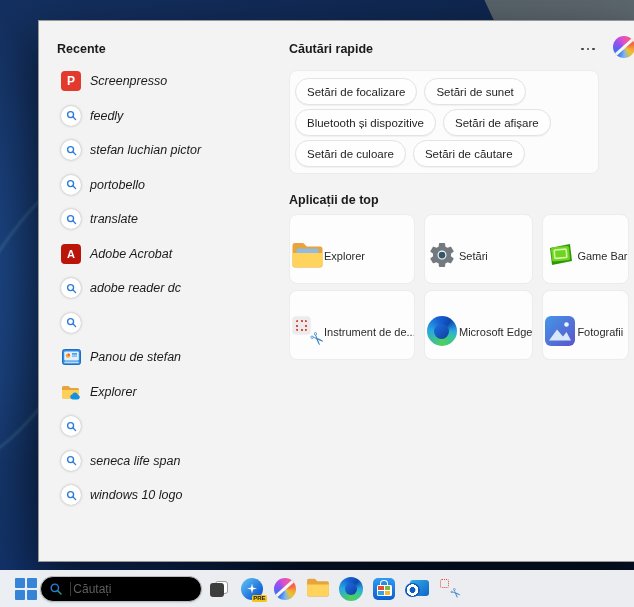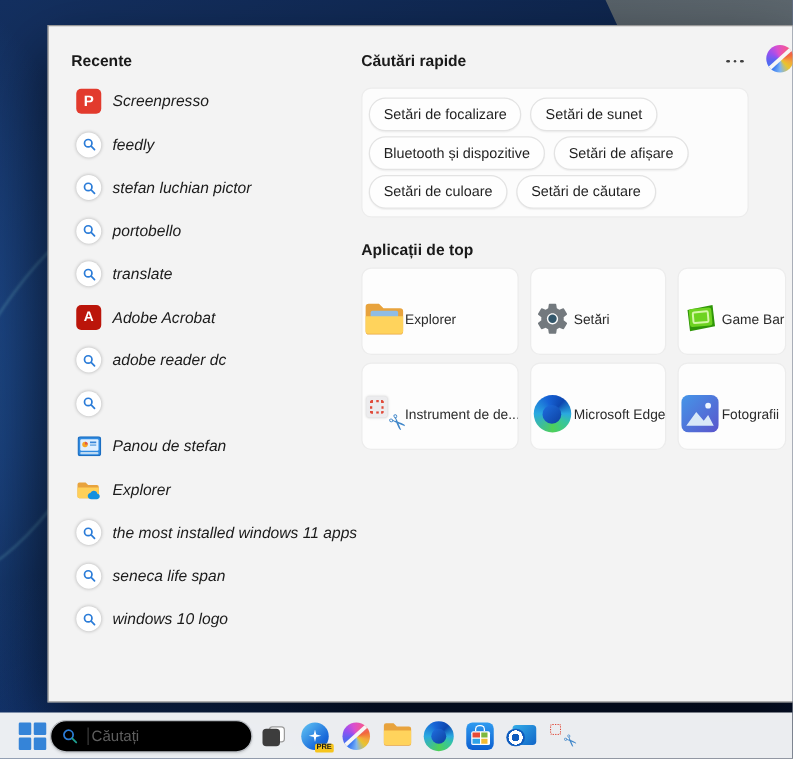--- a/index.html
+++ b/index.html
@@ -231,21 +231,20 @@
       </span>
       <span class="lbl">Explorer</span>
     </div>
     <div class="r-item">
       <span class="ic ic-q">
           <svg width="11" height="11" viewBox="0 0 24 24" fill="none" stroke="#2b7cd8" stroke-width="3" stroke-linecap="round">
             <circle cx="10" cy="10" r="6.5"></circle>
             <line x1="15.5" y1="15.5" x2="21" y2="21"></line>
           </svg>
         </span>
-      <span class="lbl">the most installed windows 11 apps</span>
     </div>
     <div class="r-item">
       <span class="ic ic-q">
           <svg width="11" height="11" viewBox="0 0 24 24" fill="none" stroke="#2b7cd8" stroke-width="3" stroke-linecap="round">
             <circle cx="10" cy="10" r="6.5"></circle>
             <line x1="15.5" y1="15.5" x2="21" y2="21"></line>
           </svg>
         </span>
       <span class="lbl">seneca life span</span>
     </div>

